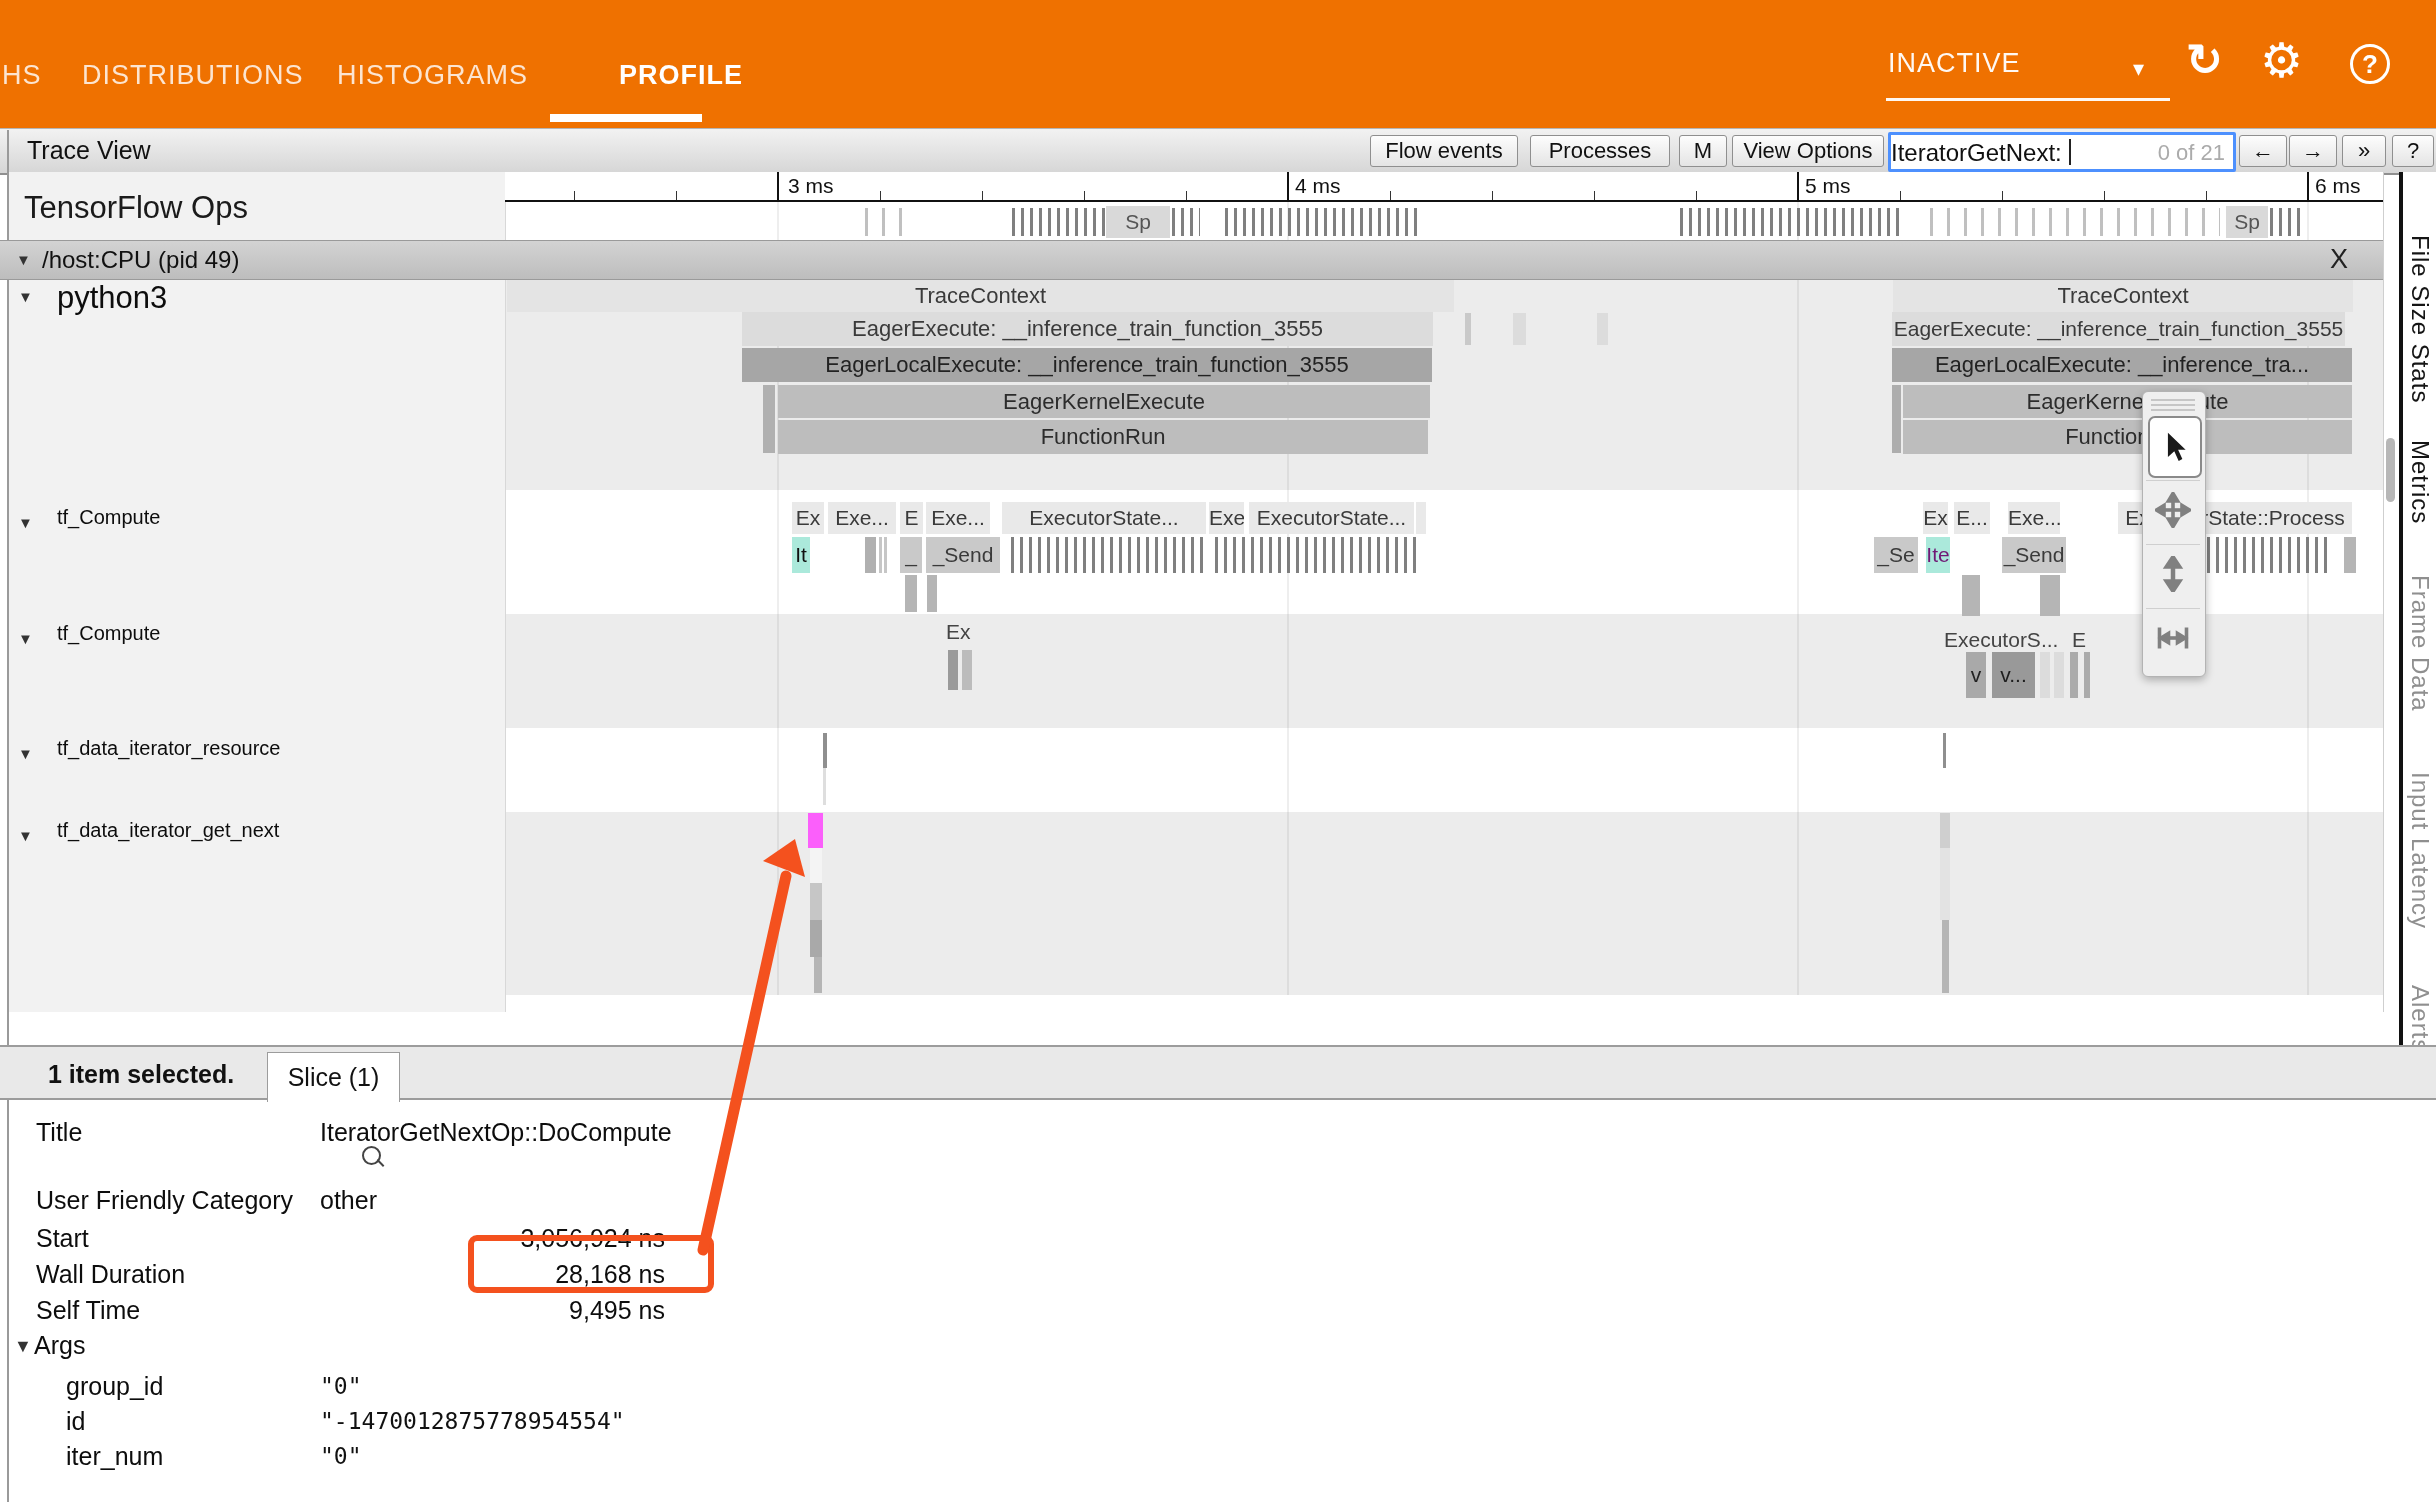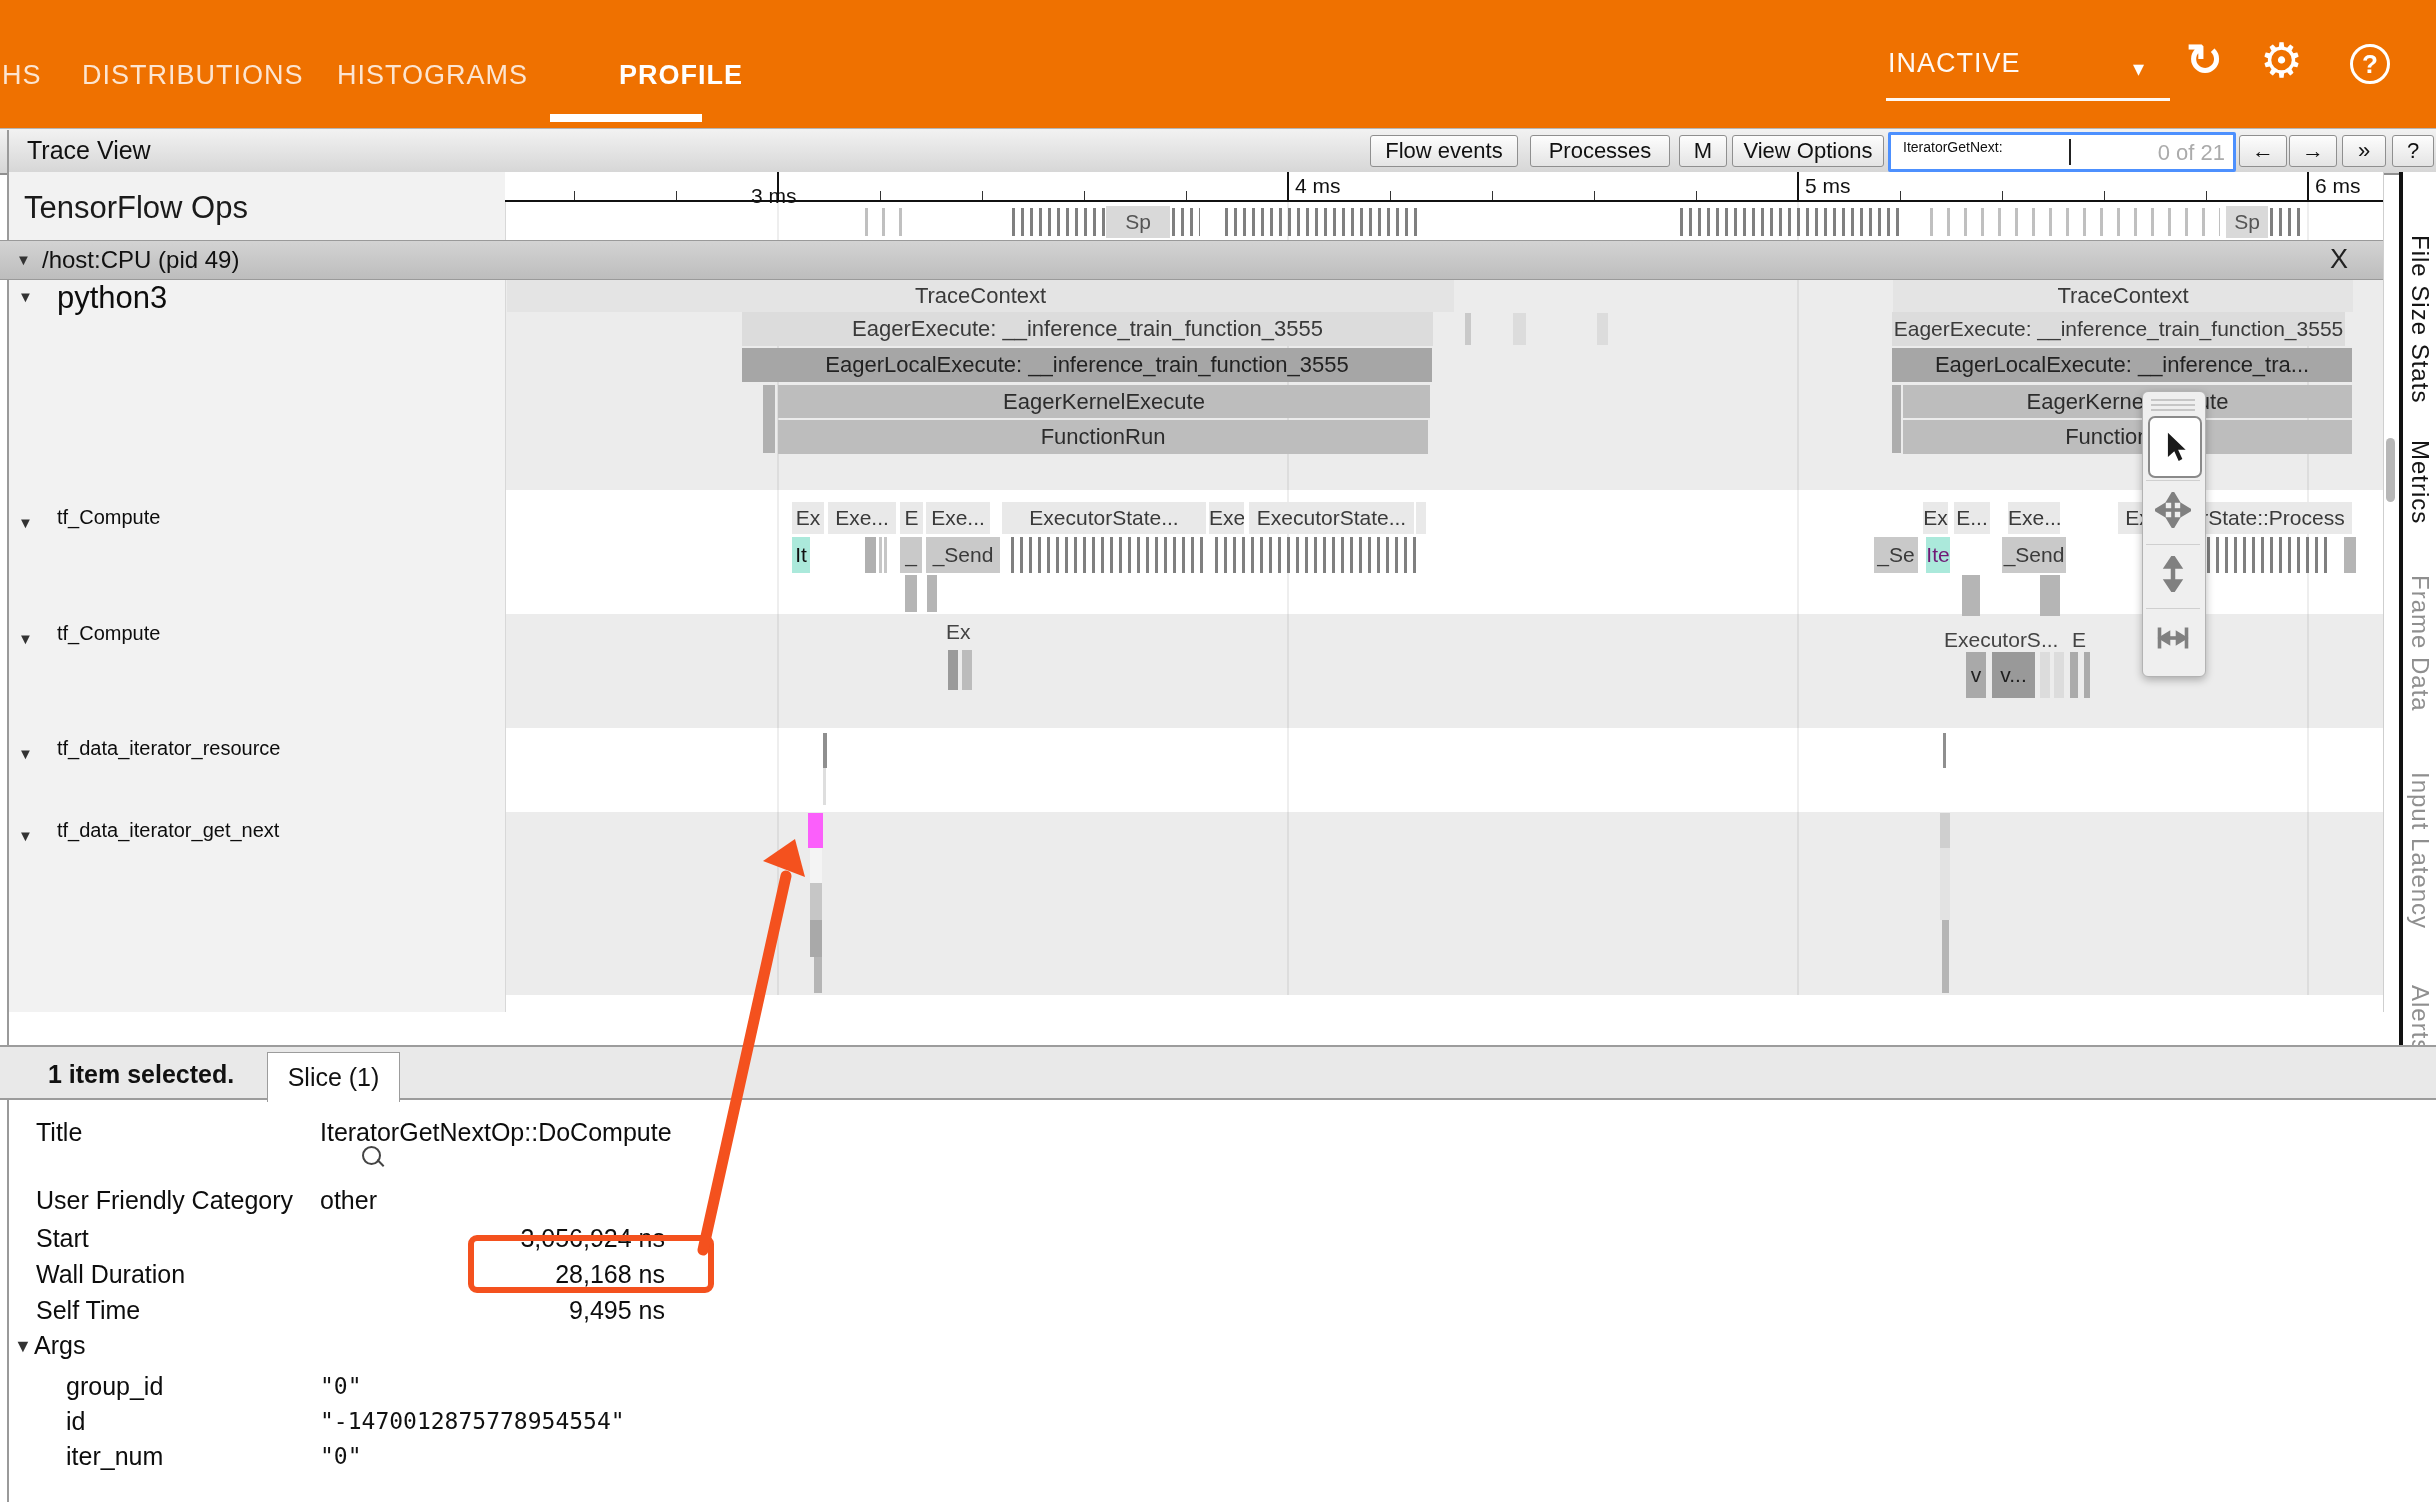--- a/index.html
+++ b/index.html
@@ -17,21 +17,21 @@
   .top-icon{color:#fff;}
   .help-circle{left:2350px;top:44px;width:34px;height:34px;border:3px solid #fff;border-radius:50%;
       color:#fff;font-size:26px;font-weight:700;text-align:center;line-height:34px;}
   
   .tv-bar{left:0;top:128px;width:2436px;height:44px;background:linear-gradient(#f2f2f2,#d6d6d6);
       border-top:1px solid #b5b5b5;border-bottom:2px solid #8f8f8f;}
   .tv-title{left:27px;top:136px;font-size:25px;color:#111;}
   .btn{top:135px;height:30px;background:linear-gradient(#fdfdfd,#e4e4e4);border:1px solid #8f8f8f;
       border-radius:3px;font-size:22px;color:#111;text-align:center;line-height:30px;}
   .searchbox{left:1888px;top:132px;width:342px;height:34px;background:#fff;border:3px solid #4d90fe;border-radius:2px;}
-  .searchbox .txt{position:absolute;left:12px;top:4px;font-size:14px;color:#111;white-space:nowrap;}
+  .searchbox .txt{position:absolute;left:0;top:4px;font-size:24px;color:#111;white-space:nowrap;}
   .searchbox .caret{position:absolute;left:178px;top:4px;width:2px;height:26px;background:#222;}
   .searchbox .cnt{position:absolute;right:8px;top:5px;font-size:22px;color:#ababab;}
   
   .left-col{left:9px;top:172px;width:496px;height:840px;background:#f2f2f2;}
   .v-edge{left:7px;top:130px;width:2px;height:1372px;background:#9a9a9a;}
   .col-divider{left:505px;top:172px;width:1px;height:840px;background:#d8d8d8;}
   .plot-right-edge{left:2383px;top:172px;width:1px;height:840px;background:#cfcfcf;}
   .ops-header{left:24px;top:190px;font-size:31px;color:#1b1b1b;}
   .ruler{left:505px;top:172px;width:1878px;height:30px;background:#fff;}
   .ruler-base{left:505px;top:200px;width:1878px;height:2px;background:#111;}
@@ -128,21 +128,21 @@
   <div class="abs col-divider"></div>
   <div class="abs plot-right-edge"></div>
   <div class="abs ops-header">TensorFlow Ops</div>
 
   <div class="abs ruler"></div>
   <div class="abs ruler-base"></div>
   <div class="abs tick-major" style="left:777px;"></div>
   <div class="abs tick-major" style="left:1287px;"></div>
   <div class="abs tick-major" style="left:1797px;"></div>
   <div class="abs tick-major" style="left:2307px;"></div>
-  <div class="abs tick-label" style="left:751px;margin-top:10px;">3 ms</div>
+  <div class="abs tick-label" style="left:788px;">3 ms</div>
   <div class="abs tick-label" style="left:1295px;">4 ms</div>
   <div class="abs tick-label" style="left:1805px;">5 ms</div>
   <div class="abs tick-label" style="left:2315px;">6 ms</div>
   <div class="abs tick-minor" style="left:574px;"></div>
   <div class="abs tick-minor" style="left:676px;"></div>
   <div class="abs tick-minor" style="left:880px;"></div>
   <div class="abs tick-minor" style="left:982px;"></div>
   <div class="abs tick-minor" style="left:1084px;"></div>
   <div class="abs tick-minor" style="left:1186px;"></div>
   <div class="abs tick-minor" style="left:1390px;"></div>

